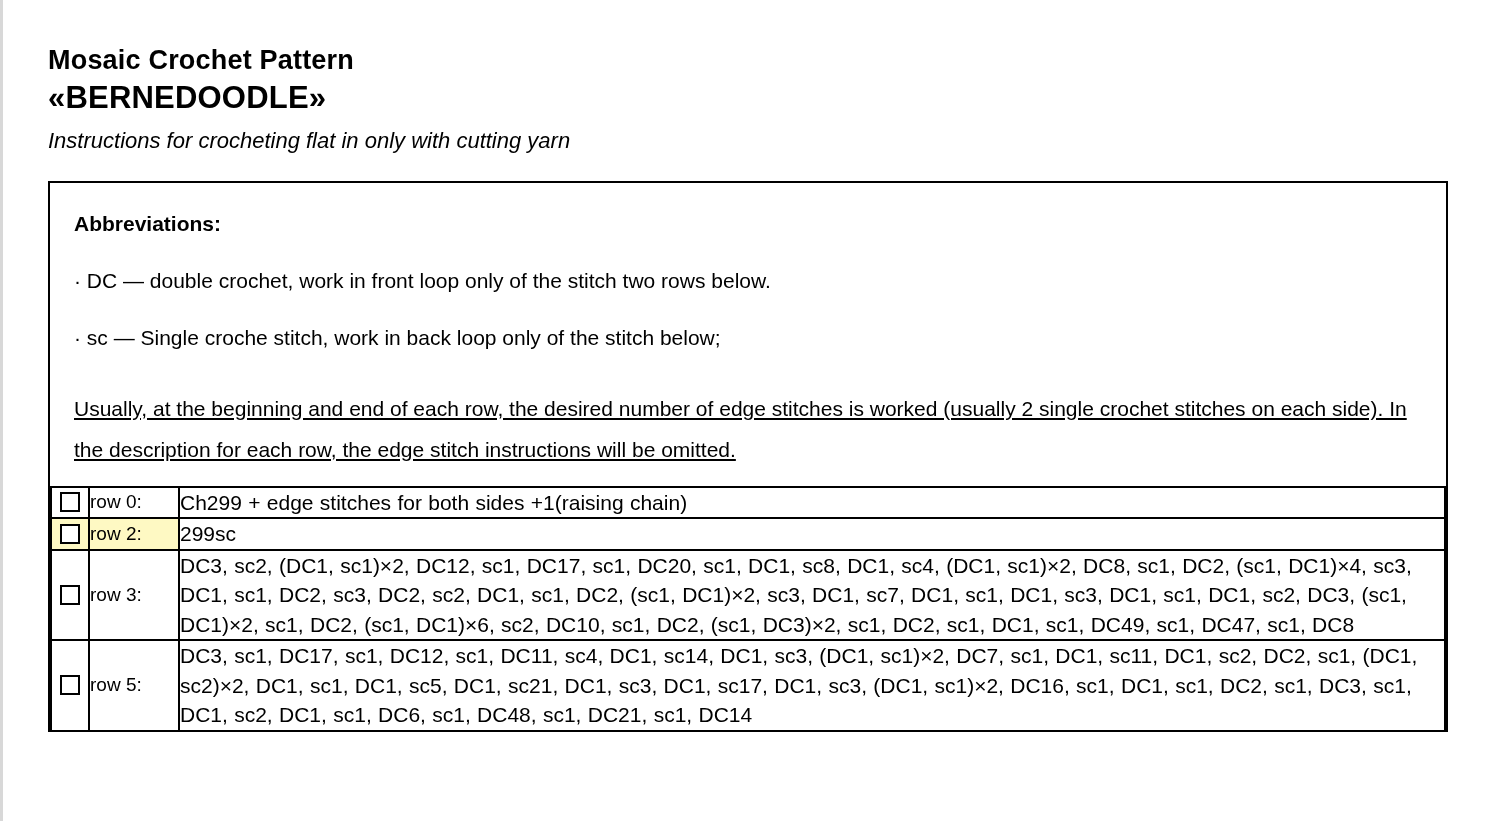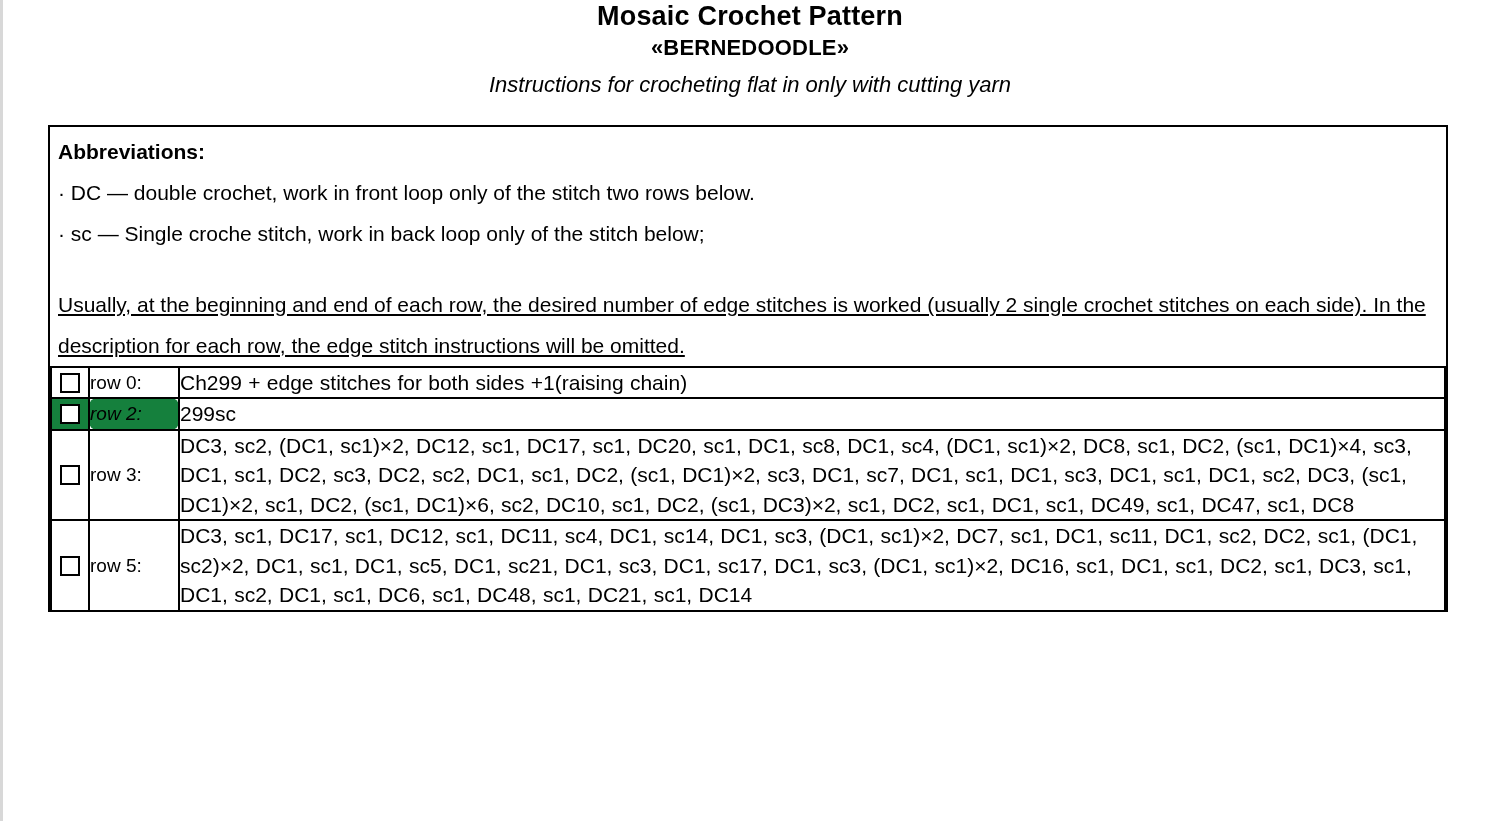--- a/index.html
+++ b/index.html
@@ -29,30 +29,30 @@
     height: 821px;
     background: #d8d8d8;
   }
   .doc {
     position: absolute;
     left: 48px;
     top: 0;
     width: 1404px;
   }
   .title-block {
-    text-align: center;
+    padding-top: 44px;
   }
   .title-line1 {
     font-size: 27px;
     font-weight: bold;
     letter-spacing: 0.2px;
     line-height: 1.25;
   }
   .title-line2 {
-    font-size: 22px;
+    font-size: 31px;
     font-weight: bold;
     letter-spacing: 0.2px;
     line-height: 1.3;
   }
   .subtitle {
     font-size: 22px;
     font-style: italic;
     margin-top: 9px;
     line-height: 1.3;
   }
@@ -60,21 +60,21 @@
     margin-top: 25px;
     border: 2px solid #000;
     border-bottom: none;
     width: 1400px;
     box-sizing: border-box;
   }
   .notes {
     padding: 4px 0 0 0;
   }
   .notes p {
-    margin: 0;
+    margin: 16px;
     font-size: 21px;
     line-height: 41px;
     padding-left: 8px;
     white-space: nowrap;
   }
   .notes p.bold {
     font-weight: bold;
   }
   .notes .para {
     margin-top: 30px;
@@ -98,40 +98,38 @@
     text-align: center;
     border-right: 1px solid #000;
   }
   td.label-cell {
     width: 88px;
     font-size: 19px;
     padding: 2px 0 2px 6px;
     border-left: 1px solid #000;
     border-right: 2px solid #000;
     white-space: nowrap;
-    border-radius: 8px;
   }
   td.instr-cell {
     font-size: 21px;
     line-height: 29.5px;
     padding: 2px 6px 3px 8px;
     word-spacing: 0.5px;
   }
   .checkbox {
     display: inline-block;
     width: 20px;
     height: 20px;
     border: 2px solid #000;
     background: #ffffff;
     box-sizing: border-box;
     vertical-align: middle;
   }
   .hl {
-    background: #15803d;
-    font-style: italic;
+    background: #fef9c3;
   }
 </style>
 </head>
 <body>
 
 <div class="page">
   <div class="left-rule"></div>
 
   <div class="doc">
 

